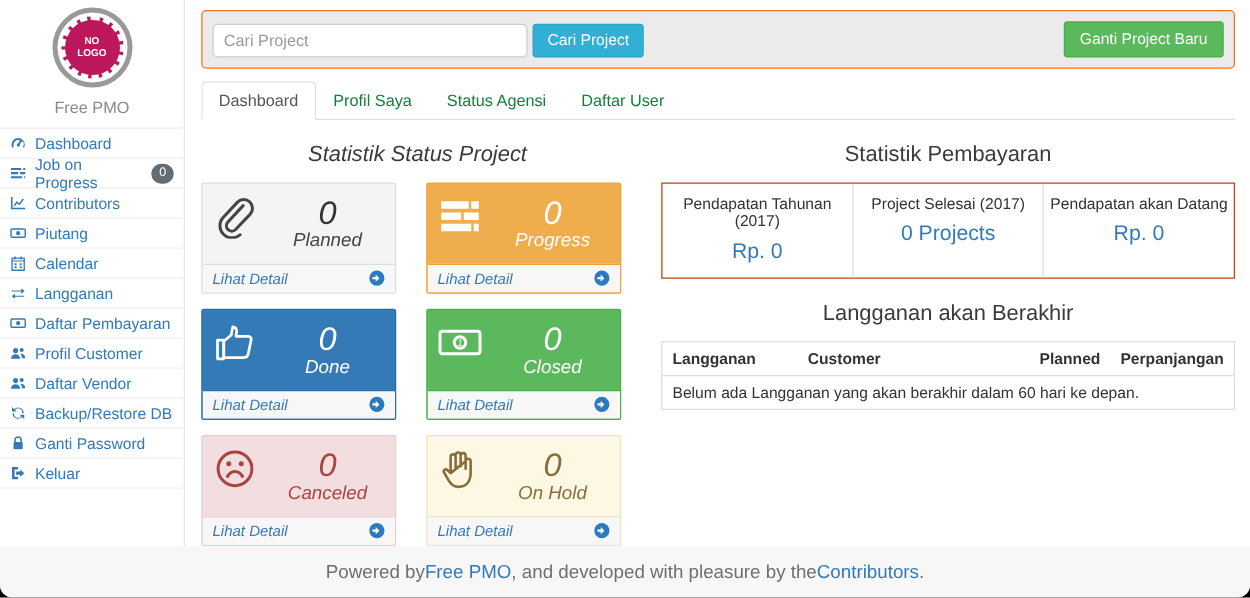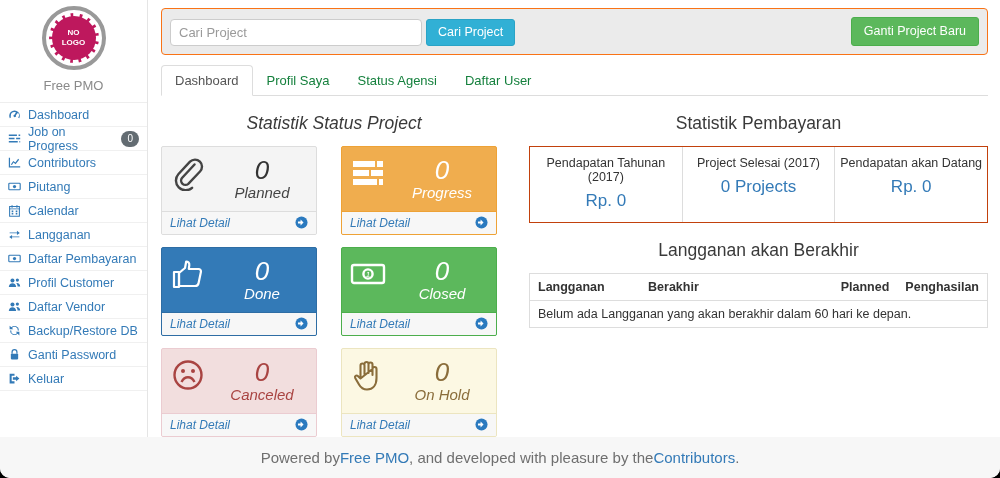--- a/index.html
+++ b/index.html
@@ -427,23 +427,23 @@
             <div class="stat-value">Rp. 0</div>
           </div>
         </div>
 
         <div class="section-title">Langganan akan Berakhir</div>
 
         <table class="sub-table">
           <thead>
             <tr>
               <th style="width:25%">Langganan</th>
-              <th style="width:46%">Berakhir</th>
+              <th style="width:46%">Customer</th>
               <th style="width:13%">Planned</th>
-              <th style="width:16%">Penghasilan</th>
+              <th style="width:16%">Perpanjangan</th>
             </tr>
           </thead>
           <tbody>
             <tr>
               <td colspan="4">Belum ada Langganan yang akan berakhir dalam 60 hari ke depan.</td>
             </tr>
           </tbody>
         </table>
       </div>
 

